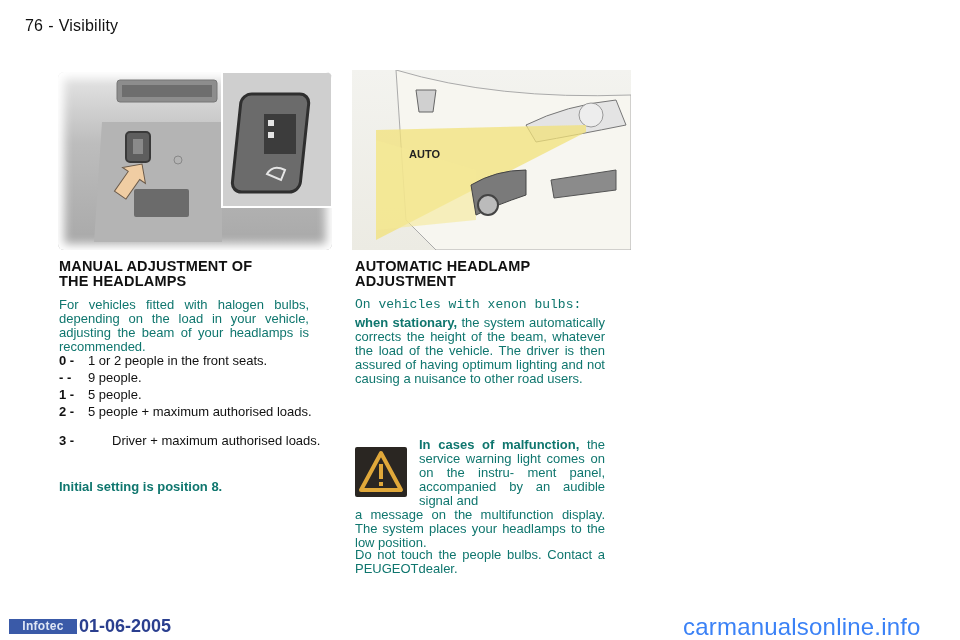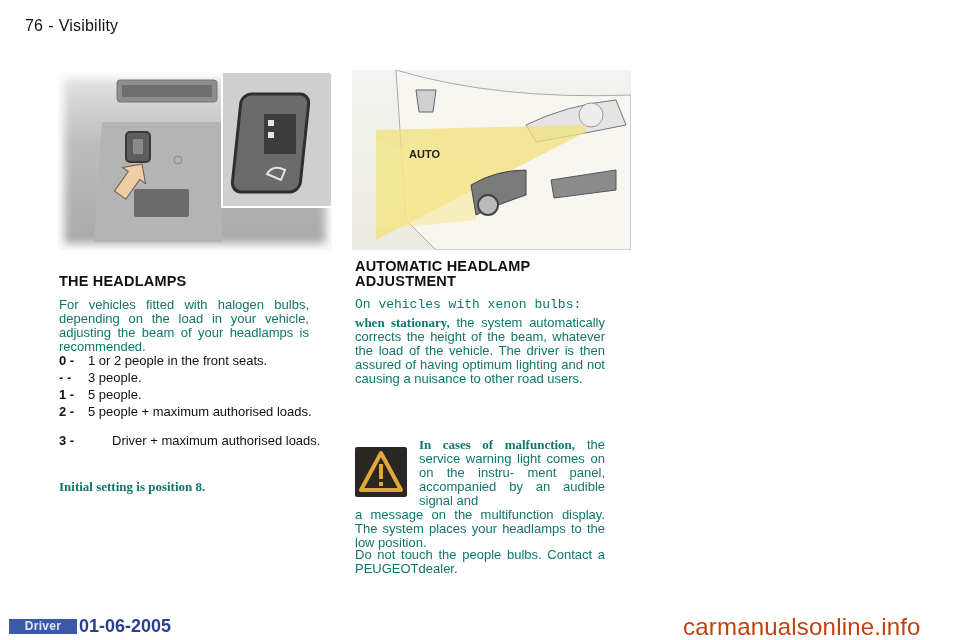--- a/index.html
+++ b/index.html
@@ -32,38 +32,38 @@
       font-size: 14.5px; font-weight: bold; line-height: 15px;
       letter-spacing: 0.2px; color: #111;
     }
     .para {
       position: absolute; margin: 0; font-size: 13px; line-height: 14px;
       text-align: justify; color: #0f766e;
     }
     .list-item { position: absolute; font-size: 13px; line-height: 14px; }
     .list-item .num { position: absolute; left: 0; top: 0; font-weight: bold; width: 28px; }
     .list-item .txt { position: absolute; left: 29px; top: 0; width: 230px; }
-    .bold { font-weight: bold; font-family: Liberation Serif, serif; }
+    .bold { font-weight: bold; }
 
     .warn-icon {
       position: absolute; left: 355px; top: 447px; width: 52px; height: 50px;
       background: #2a2622; border-radius: 2px;
     }
 
     .footer-badge {
       position: absolute; left: 9px; top: 619px; width: 68px; height: 15px;
       background: #3a5aa8; color: #dfe6f5; font-weight: bold;
       font-size: 12px; line-height: 15px; text-align: center; letter-spacing: 0.3px;
     }
     .footer-date {
       position: absolute; left: 79px; top: 619px; font-size: 18px; font-weight: bold;
       color: #2a3f8f; line-height: 15px;
     }
     .watermark {
-      position: absolute; left: 683px; top: 613px; font-size: 24px; color: #c2410c;
+      position: absolute; left: 683px; top: 613px; font-size: 24px; color: #3b82f6;
       letter-spacing: 0.2px;
     }
   </style>
 </head>
 <body>
 
 <div class="header">
   <span>76</span><span class="sep">-</span><span>Visibility</span>
 </div>
 
@@ -99,38 +99,38 @@
     <polygon points="0,60 210,55 210,62 0,170" fill="#f2e27a" opacity="0.75"></polygon>
     <polygon points="0,70 100,100 100,150 0,160" fill="#f5ea98" opacity="0.6"></polygon>
     <path d="M95 115 Q120 100 150 100 L150 125 Q120 135 100 145 Z" fill="#7a7a7a" stroke="#444"></path>
     <path d="M175 110 L240 100 L240 120 L178 128 Z" fill="#8b8b8b" stroke="#555"></path>
     <circle cx="112" cy="135" r="10" fill="#bbb" stroke="#444" stroke-width="2"></circle>
     <text x="33" y="88" font-size="11" font-weight="bold" fill="#222" font-family="Liberation Sans, sans-serif">AUTO</text>
   </svg>
 </div>
 
 <h2 style="left:59px; top:259px;">
-  <br>
+  <span>MANUAL ADJUSTMENT OF</span><br>
   <span>THE HEADLAMPS</span>
 </h2>
 
 <p class="para" style="left:59px; top:298px; width:250px;">
   <span>For vehicles fitted with halogen</span>
   <span>bulbs, depending on the load in your</span>
   <span>vehicle, adjusting the beam of your</span>
   <span>headlamps is recommended.</span>
 </p>
 
 <div class="list-item" style="left:59px; top:354px;">
   <span class="num">0 -</span>
   <span class="txt">1 or 2 people in the front seats.</span>
 </div>
 <div class="list-item" style="left:59px; top:371px;">
   <span class="num">- -</span>
-  <span class="txt">3 people.</span>
+  <span class="txt">9 people.</span>
 </div>
 <div class="list-item" style="left:59px; top:388px;">
   <span class="num">1 -</span>
   <span class="txt">5 people.</span>
 </div>
 <div class="list-item" style="left:59px; top:405px;">
   <span class="num">2 -</span>
   <span class="txt" style="width:225px;">5 people + maximum authorised loads.</span>
 </div>
 <div class="list-item" style="left:59px; top:434px;">
@@ -161,15 +161,15 @@
   <span class="bold">In cases of malfunction,</span>
   <span>the service warning light</span>
   <span>comes on on the instru-</span>
   <span>ment panel, accompanied</span>
   <span>by an audible signal and</span>
 </p>
 <p class="para" style="left:355px; top:508px; width:250px;">a message on the multifunction display. The system places your headlamps to the low position.</p>
 
 <p class="para" style="left:355px; top:548px; width:250px;">Do not touch the people bulbs. Contact a PEUGEOTdealer.</p>
 
-<div class="footer-badge">Driver</div>
+<div class="footer-badge">Infotec</div>
 <div class="footer-date">01-06-2005</div>
 <div class="watermark">carmanualsonline.info</div>
 
 </body></html>

